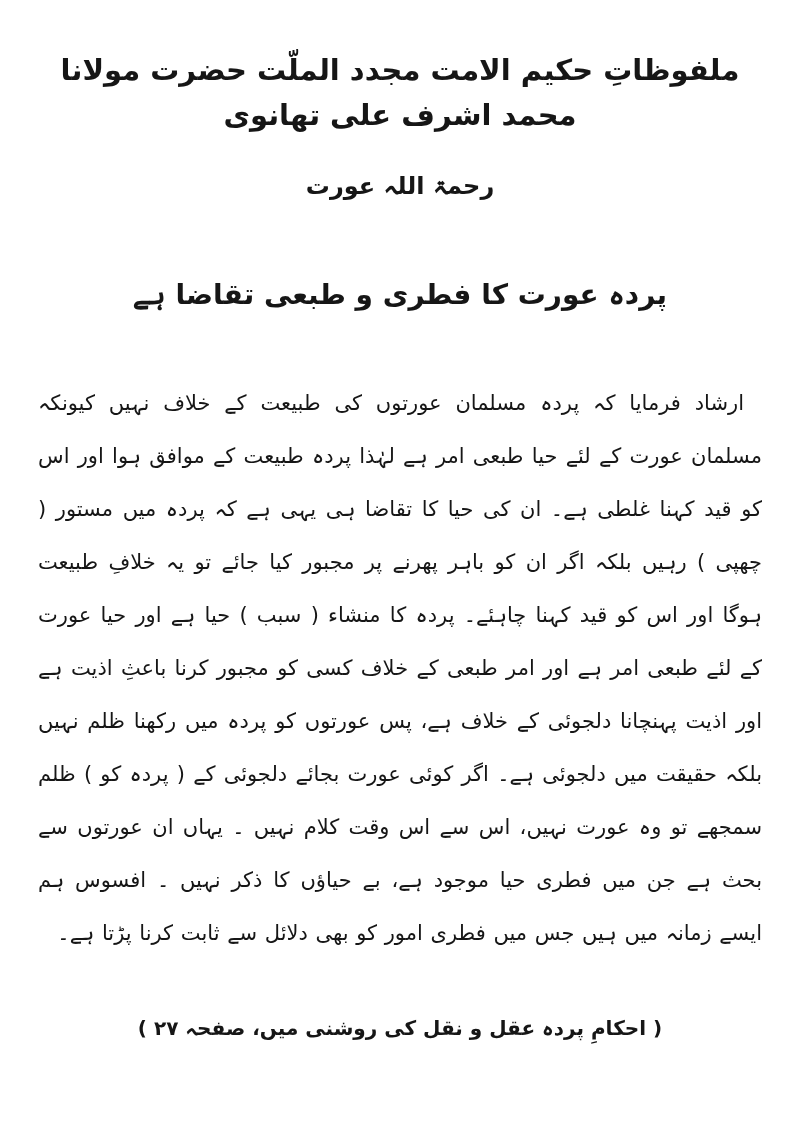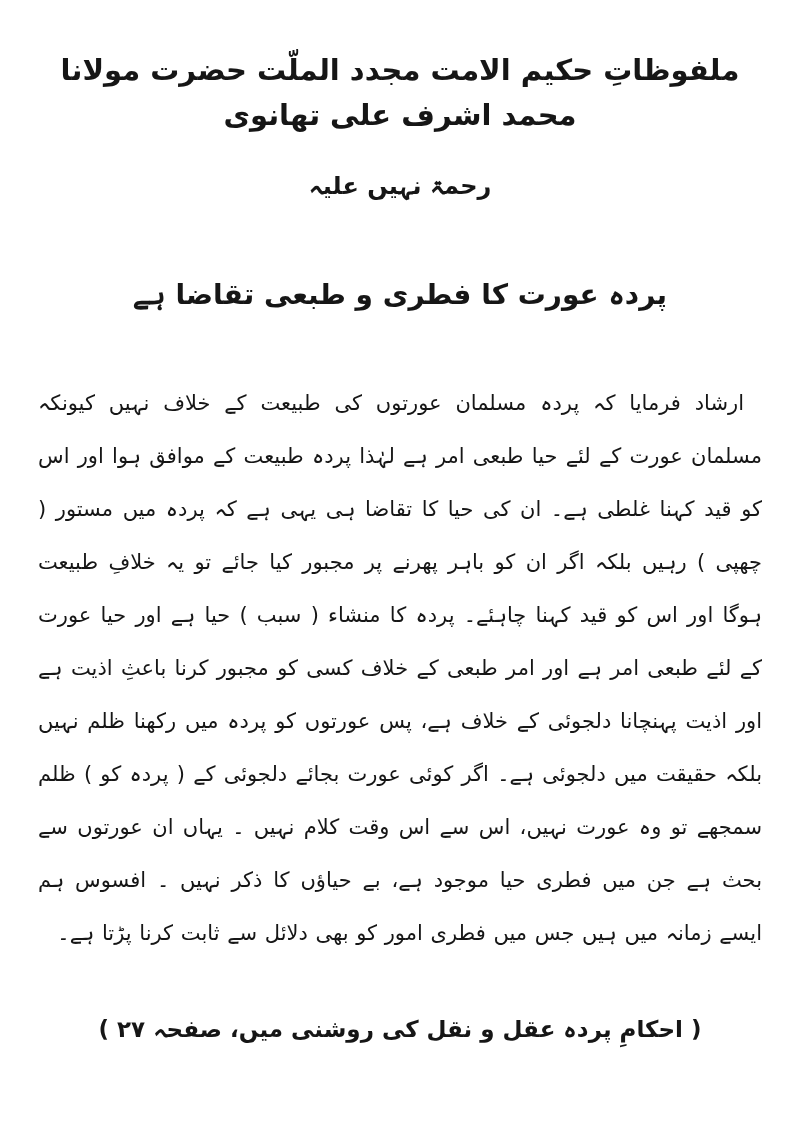--- a/index.html
+++ b/index.html
@@ -48,32 +48,32 @@
     margin-top: 66px;
     font-size: 21px;
     line-height: 53px;
     text-align: justify;
     text-indent: 18px;
     word-spacing: 1px;
   }
   .citation {
     margin-top: 56px;
     text-align: center;
-    font-size: 23px;
+    font-size: 20px;
     font-weight: bold;
   }
 </style>
 </head>
 <body>
 
 <div class="page">
 
   <h1 class="doc-title">ملفوظاتِ حکیم الامت مجدد الملّت حضرت مولانا محمد اشرف علی تھانوی</h1>
 
-  <div class="honorific">رحمۃ نہیں علیہ</div>
+  <div class="honorific">رحمۃ اللہ عورت</div>
 
   <h2 class="section-heading">پردہ عورت کا فطری و طبعی تقاضا ہے</h2>
 
   <p class="body-paragraph">ارشاد فرمایا کہ پردہ مسلمان عورتوں کی طبیعت کے خلاف نہیں کیونکہ مسلمان عورت کے لئے حیا طبعی امر ہے لہٰذا پردہ طبیعت کے موافق ہوا اور اس کو قید کہنا غلطی ہے۔ ان کی حیا کا تقاضا ہی یہی ہے کہ پردہ میں مستور ( چھپی ) رہیں بلکہ اگر ان کو باہر پھرنے پر مجبور کیا جائے تو یہ خلافِ طبیعت ہوگا اور اس کو قید کہنا چاہئے۔ پردہ کا منشاء ( سبب ) حیا ہے اور حیا عورت کے لئے طبعی امر ہے اور امر طبعی کے خلاف کسی کو مجبور کرنا باعثِ اذیت ہے اور اذیت پہنچانا دلجوئی کے خلاف ہے، پس عورتوں کو پردہ میں رکھنا ظلم نہیں بلکہ حقیقت میں دلجوئی ہے۔ اگر کوئی عورت بجائے دلجوئی کے ( پردہ کو ) ظلم سمجھے تو وہ عورت نہیں، اس سے اس وقت کلام نہیں ۔ یہاں ان عورتوں سے بحث ہے جن میں فطری حیا موجود ہے، بے حیاؤں کا ذکر نہیں ۔ افسوس ہم ایسے زمانہ میں ہیں جس میں فطری امور کو بھی دلائل سے ثابت کرنا پڑتا ہے۔</p>
 
   <div class="citation">( احکامِ پردہ عقل و نقل کی روشنی میں، صفحہ ۲۷ )</div>
 
 </div>
 
 </body></html>

